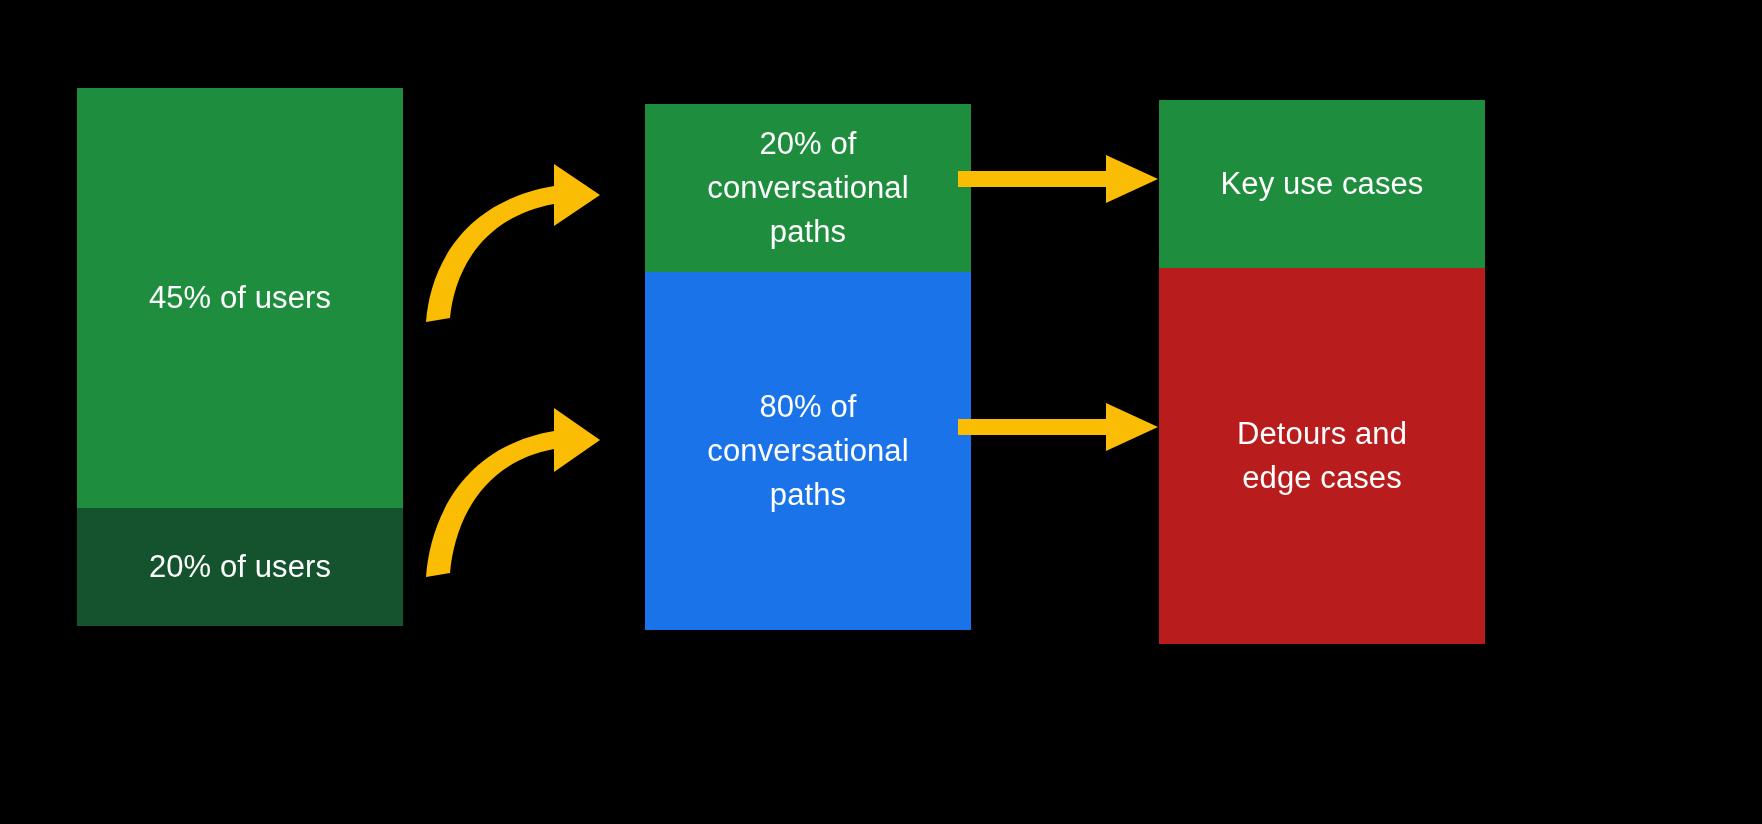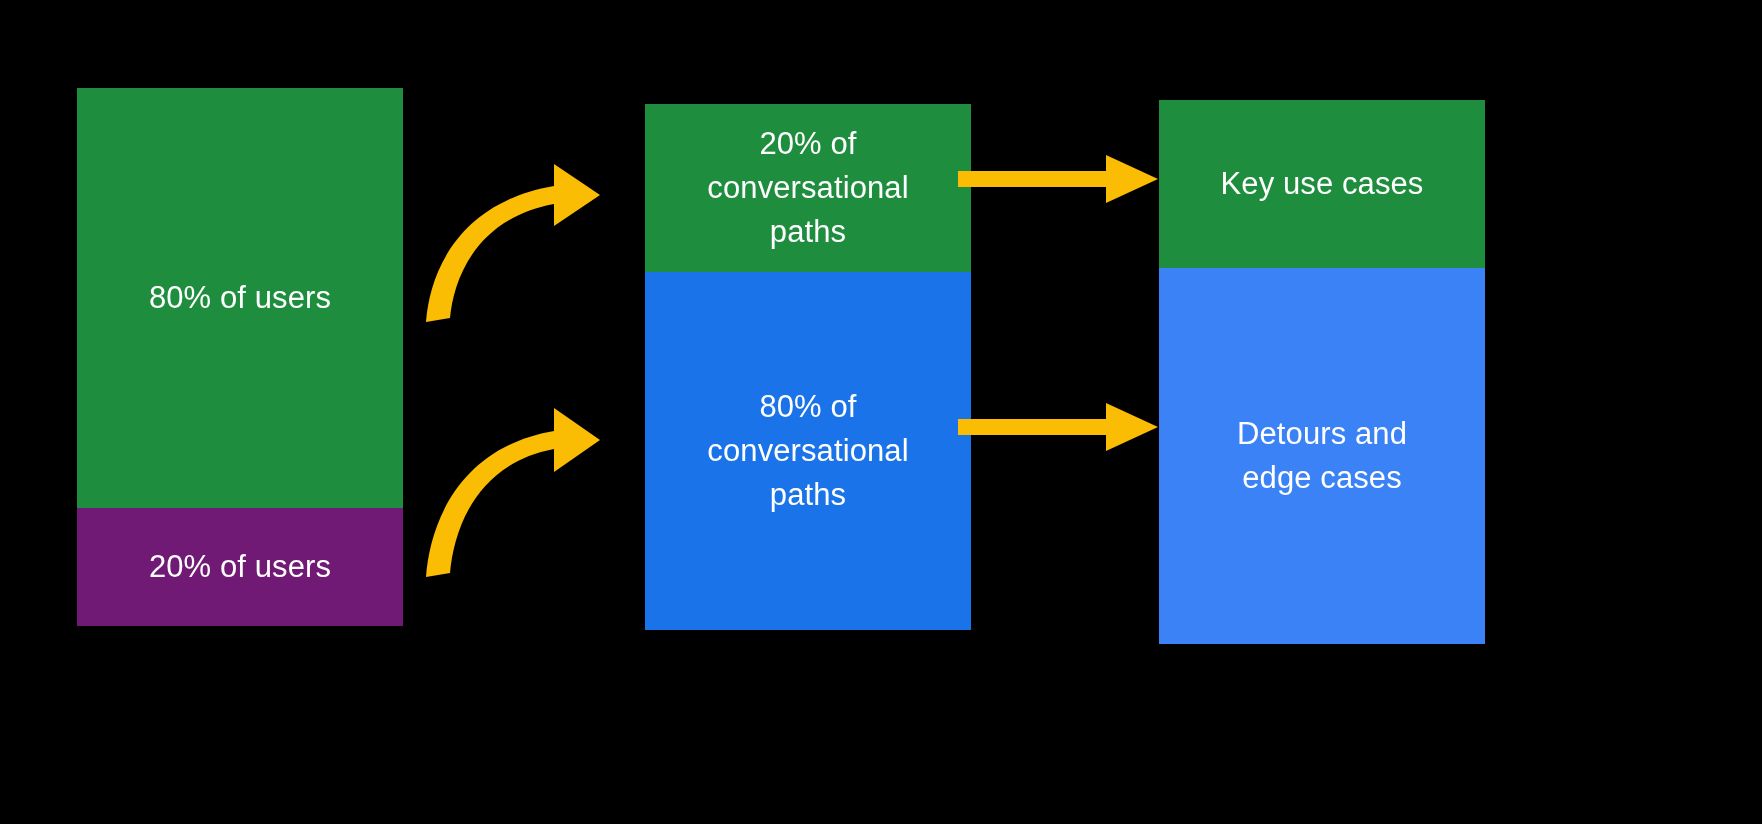--- a/index.html
+++ b/index.html
@@ -36,50 +36,50 @@
     line-height: 1.42;
     font-weight: 400;
     letter-spacing: 0.1px;
     white-space: pre-line;
     padding: 0 8px;
   }
 
   
   #col-users          { left: 77px;  top: 88px;  width: 326px; height: 538px; }
   #col-users .s-green { height: 420px; background: #1e8e3e; }
-  #col-users .s-blue  { height: 118px; background: #701a75; }
+  #col-users .s-blue  { height: 118px; background: #14532d; }
 
   
   #col-paths          { left: 618px; top: 104px;  width: 326px; height: 538px; margin-left: 27px; }
   #col-paths .s-green { height: 168px; background: #1e8e3e; }
   #col-paths .s-blue  { height: 358px; background: #1a73e8; }
 
   
   #col-cases          { left: 1159px; top: 100px; width: 326px; height: 544px; }
   #col-cases .s-green { height: 168px; background: #1e8e3e; }
-  #col-cases .s-blue  { height: 376px; background: #3b82f6; }
+  #col-cases .s-blue  { height: 376px; background: #b91c1c; }
 
   
   .arrow-svg {
     position: absolute;
     overflow: visible;
   }
   #arrow-curved-top    { left: 404px; top: 150px; width: 212px; height: 175px; }
   #arrow-curved-bottom { left: 404px; top: 390px; width: 212px; height: 190px; }
   #arrow-straight-top    { left: 958px; top: 155px; width: 200px; height: 48px; }
   #arrow-straight-bottom { left: 958px; top: 403px; width: 200px; height: 48px; }
 </style>
 </head>
 <body>
 
 <div id="stage">
 
   <div class="column" id="col-users">
     <div class="seg s-green">
-      <span class="seg-label">80% of users</span>
+      <span class="seg-label">45% of users</span>
     </div>
     <div class="seg s-blue">
       <span class="seg-label">20% of users</span>
     </div>
   </div>
 
   <svg class="arrow-svg" id="arrow-curved-top" viewBox="0 0 212 175">
     <path d="M 22 172
              C 26 120, 56 52, 150 36
              L 150 36

